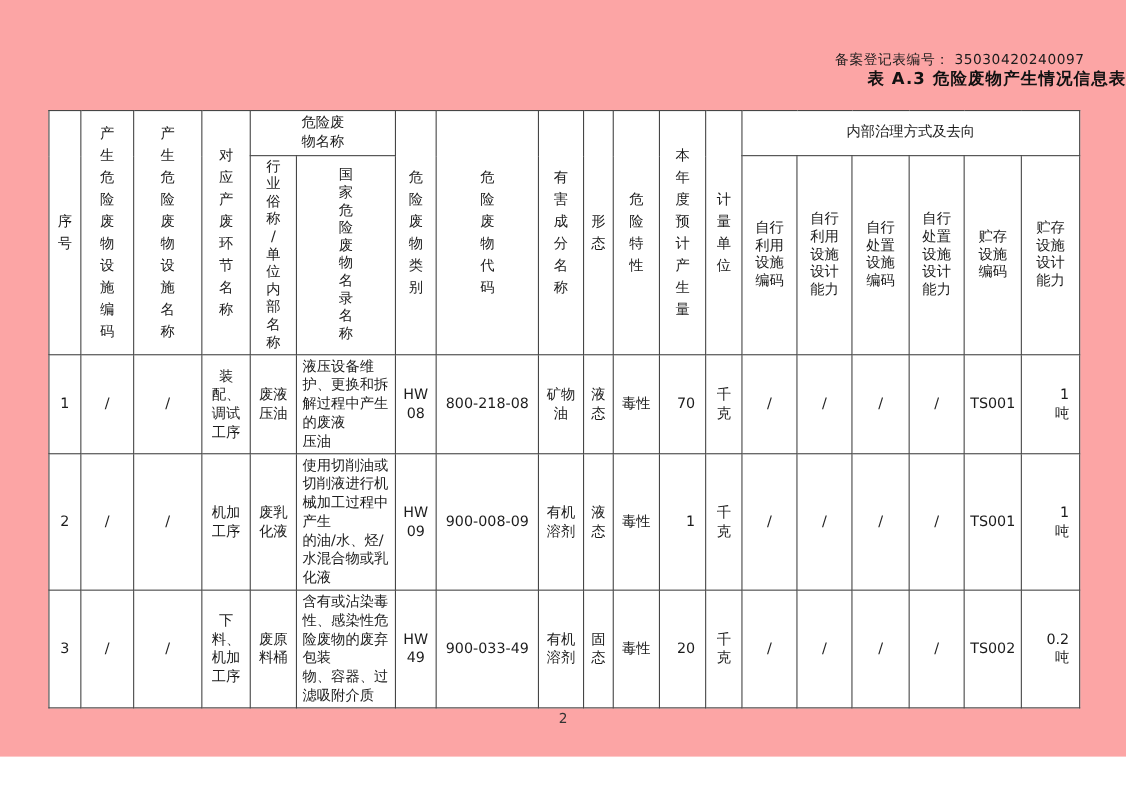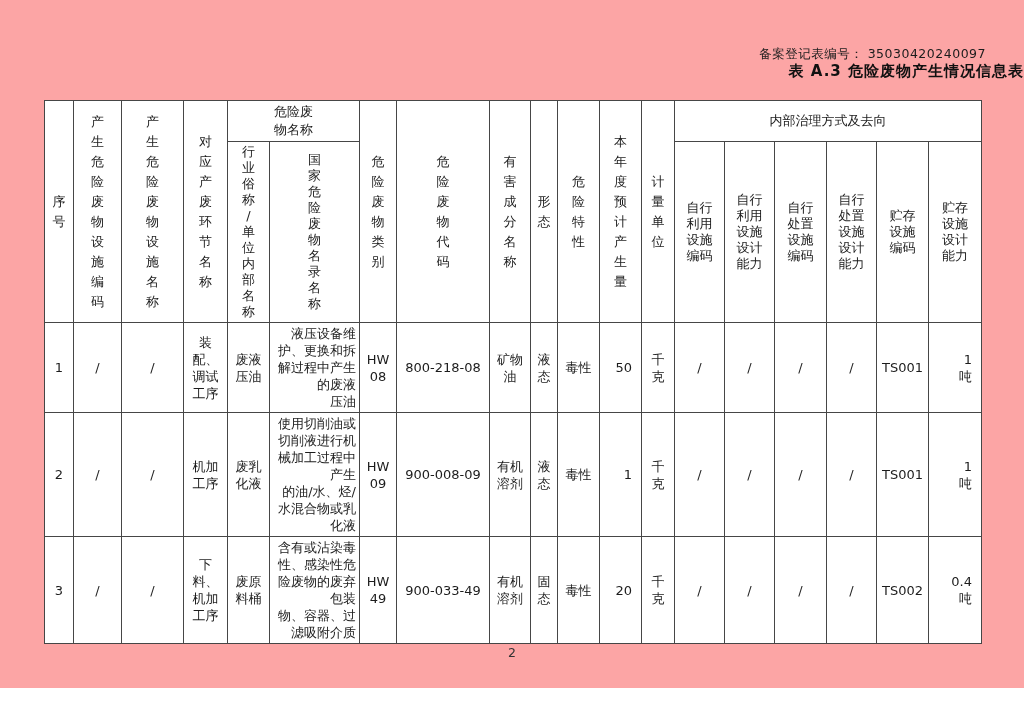--- a/index.html
+++ b/index.html
@@ -56,21 +56,21 @@
     overflow: hidden;
   }
   .waste-table thead tr.hr1 { height: 40px; }
   .waste-table thead tr.hr2 { height: 180px; }
   .waste-table tbody tr:nth-child(1) { height: 86px; }
   .waste-table tbody tr:nth-child(2) { height: 114px; }
   .waste-table tbody tr:nth-child(3) { height: 101px; }
   .waste-table th.tall { line-height: 20px; }
   .waste-table th.group { line-height: 18px; }
   .waste-table td { line-height: 17px; }
-  .waste-table td.l { text-align: right; padding-left: 5px; padding-right: 3px; }
+  .waste-table td.l { text-align: left; padding-left: 5px; padding-right: 3px; }
   .waste-table td.r { text-align: right; padding-right: 9px; }
   .waste-table td.c { text-align: center; }
   .page-number {
     position: absolute;
     top: 645px;
     left: 0;
     width: 100%;
     text-align: center;
     font-size: 12.5px;
     color: #333;
@@ -245,21 +245,21 @@
 的废液
 压油</td>
           <td class="c">HW
 08</td>
           <td class="c">800-218-08</td>
           <td class="c">矿物
 油</td>
           <td class="c">液
 态</td>
           <td class="c">毒性</td>
-          <td class="r">50</td>
+          <td class="r">70</td>
           <td class="c">千
 克</td>
           <td class="c">/</td>
           <td class="c">/</td>
           <td class="c">/</td>
           <td class="c">/</td>
           <td class="c">TS001</td>
           <td class="r">1
 吨</td>
         </tr>
@@ -322,21 +322,21 @@
 态</td>
           <td class="c">毒性</td>
           <td class="r">20</td>
           <td class="c">千
 克</td>
           <td class="c">/</td>
           <td class="c">/</td>
           <td class="c">/</td>
           <td class="c">/</td>
           <td class="c">TS002</td>
-          <td class="r">0.4
+          <td class="r">0.2
 吨</td>
         </tr>
       </tbody>
   </table>
 
   <div class="page-number">2</div>
 
 </div>
 
 </body></html>

